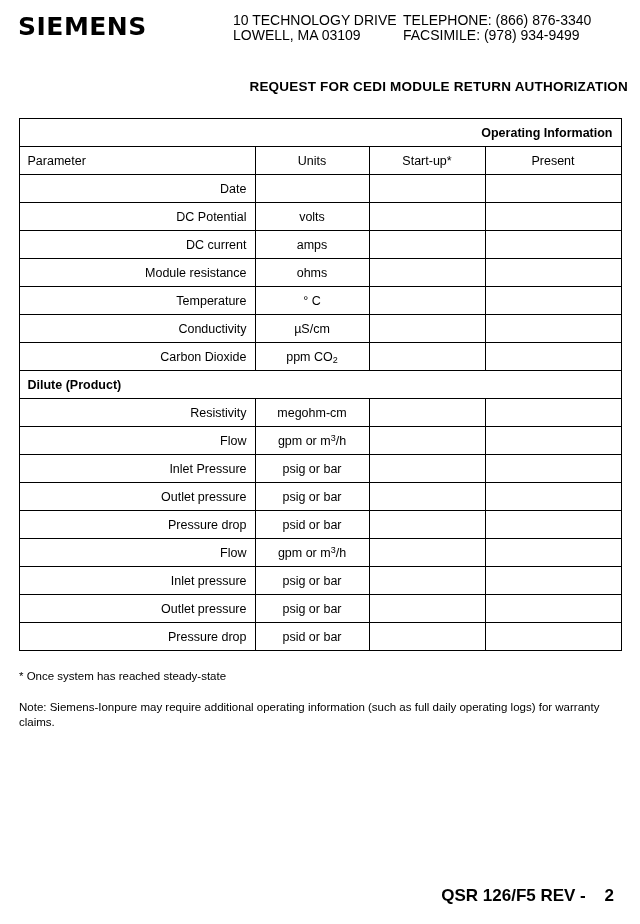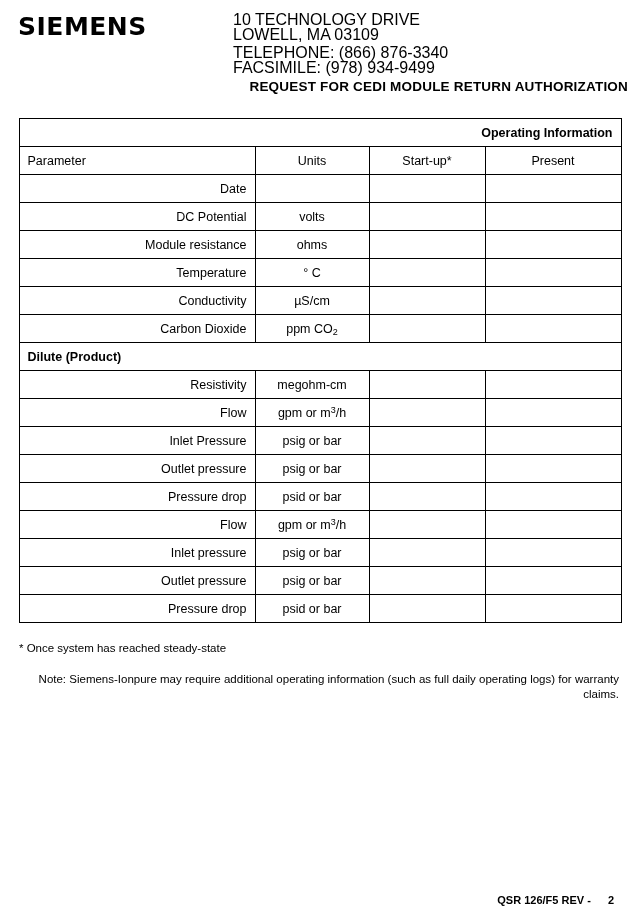--- a/index.html
+++ b/index.html
@@ -33,25 +33,24 @@
   .brand {
     font-family: "DejaVu Sans", sans-serif;
     font-weight: bold;
     font-size: 25px;
     letter-spacing: 0.5px;
     line-height: 28px;
     width: 215px;
     padding-left: 6px;
   }
   .addr-block {
-    font-size: 16px;
+    font-size: 14px;
     line-height: 14.5px;
     display: flex;
-    gap: 4px;
-    flex-direction: column;
+    gap: 12px;
   }
   .addr-col {
     white-space: nowrap;
   }
   .addr-col.left { width: 158px; }
 
   
   .doc-title {
     text-align: right;
     font-weight: bold;
@@ -109,28 +108,28 @@
   .notes {
     width: 602px;
     margin: 0 auto;
     padding-top: 18px;
   }
   .note-line {
     font-size: 11.5px;
     line-height: 15px;
     margin-bottom: 16px;
   }
-  .note-line.wrap { max-width: 600px; text-align: right; }
+  .note-line.wrap { max-width: 600px; }
 
   
   .footer {
     position: absolute;
     right: 26px;
     bottom: 18px;
-    font-size: 11px;
+    font-size: 17px;
     font-weight: bold;
   }
   .footer .pg { margin-left: 14px; }
 </style>
 </head>
 <body>
 
 <div class="page">
 
   <div class="header">
@@ -173,20 +172,26 @@
         <td class="blank"></td>
         <td class="blank"></td>
       </tr>
       <tr>
         <td class="param">DC Potential</td>
         <td class="units">volts</td>
         <td class="blank"></td>
         <td class="blank"></td>
       </tr>
       <tr>
+        <td class="param">DC current</td>
+        <td class="units">amps</td>
+        <td class="blank"></td>
+        <td class="blank"></td>
+      </tr>
+      <tr>
         <td class="param">Module resistance</td>
         <td class="units">ohms</td>
         <td class="blank"></td>
         <td class="blank"></td>
       </tr>
 
 
       <tr>
         <td class="param">Temperature</td>
         <td class="units">° C</td>

